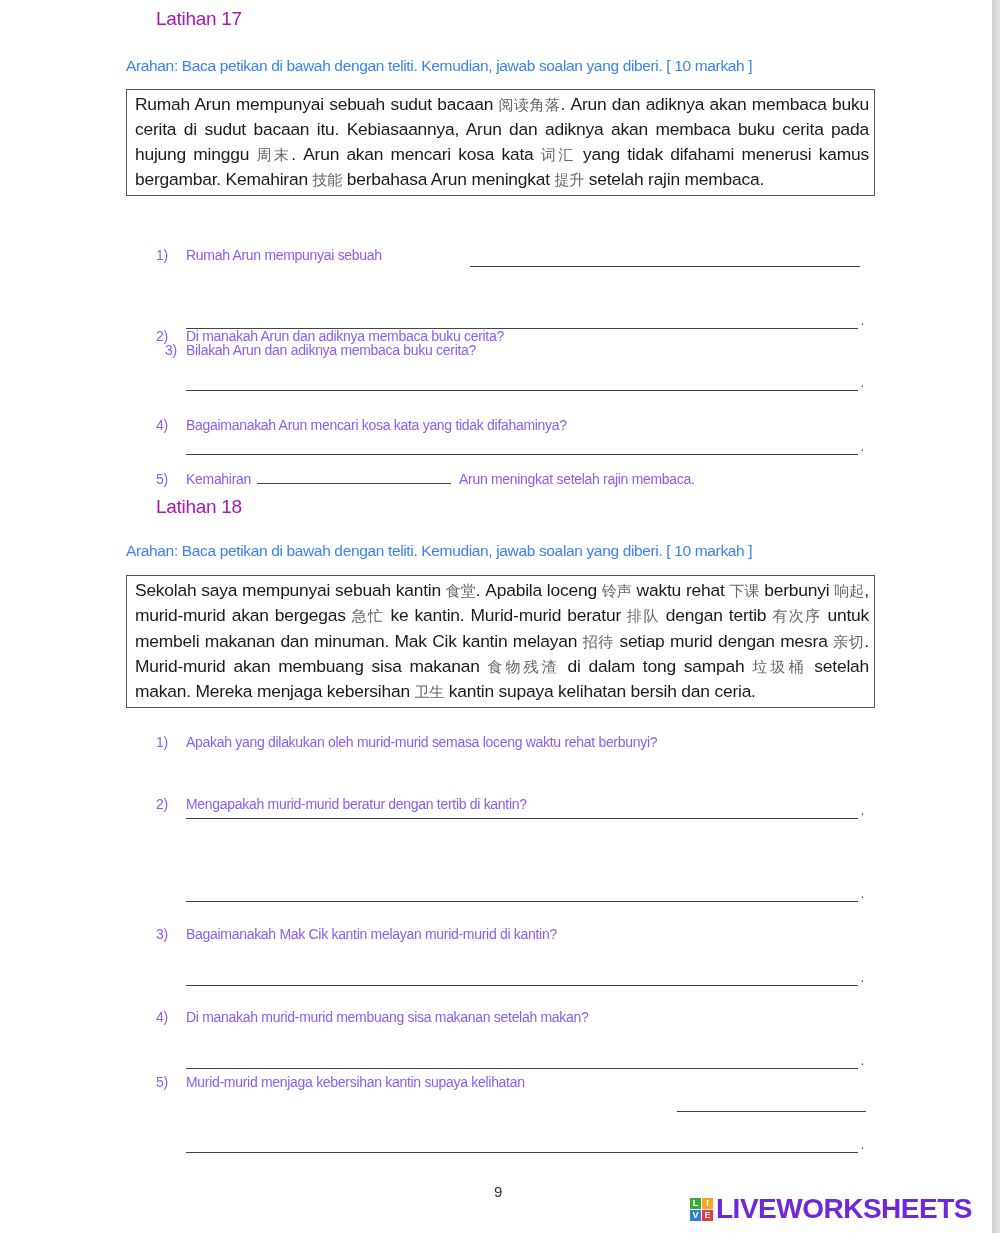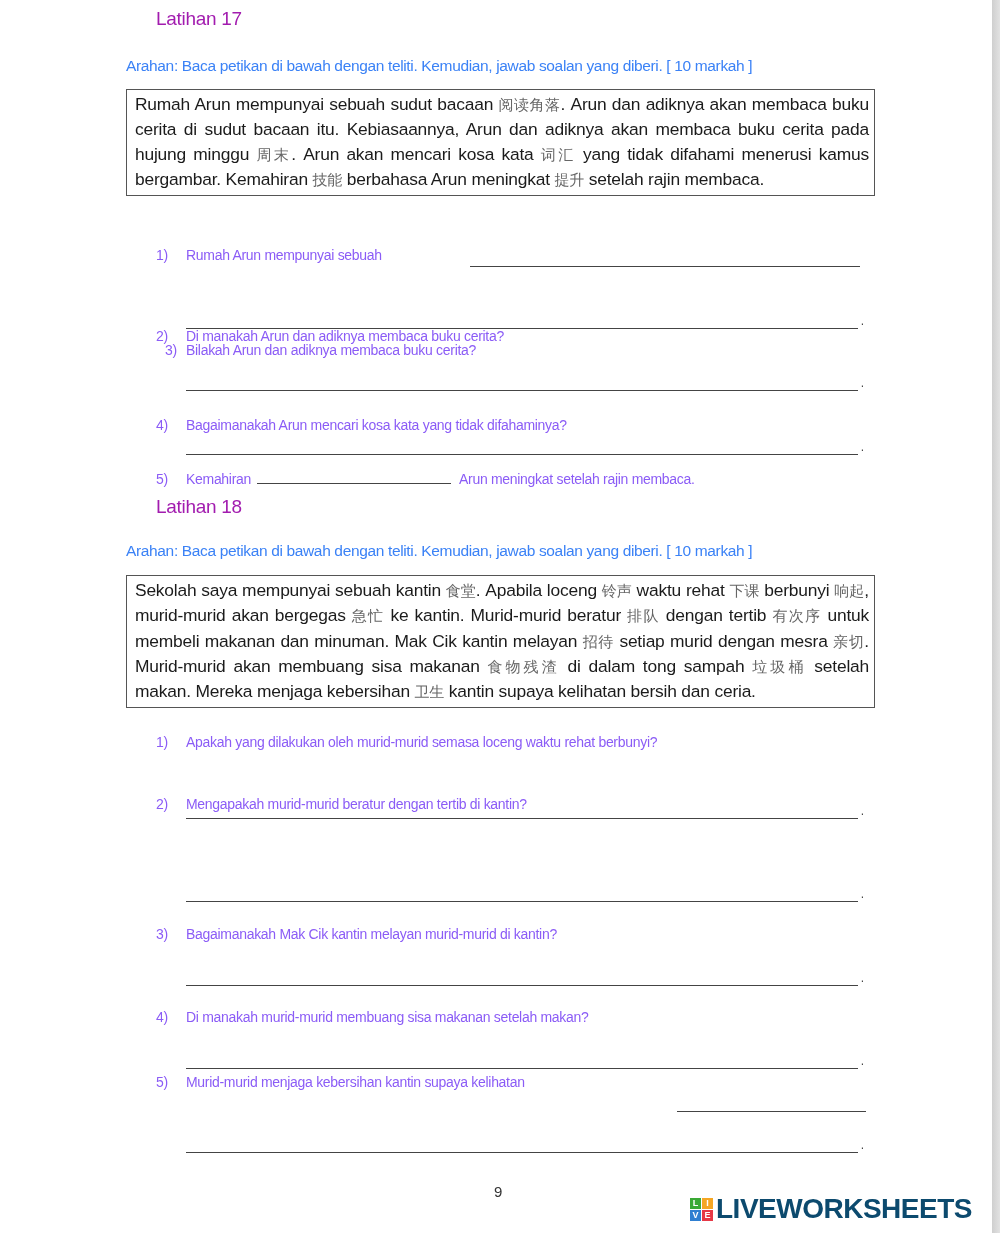--- a/index.html
+++ b/index.html
@@ -128,14 +128,14 @@
 <div class="answer-line" style="top:1152px;"></div>
 
 <div class="page-number">9</div>
 <div class="logo">
   <div class="logo-blocks">
     <span id="lb0" style="background: rgb(58, 169, 53);">L</span>
     <span id="lb1" style="background: rgb(245, 166, 35);">I</span>
     <span id="lb2" style="background: rgb(47, 127, 209);">V</span>
     <span id="lb3" style="background: rgb(230, 57, 70);">E</span>
   </div>
-  <span class="logo-text" id="logoText" style="color: #0c4a6e;">LIVEWORKSHEETS</span>
+  <span class="logo-text" id="logoText" style="color: #6d28d9;">LIVEWORKSHEETS</span>
 </div>
 
 </body></html>

